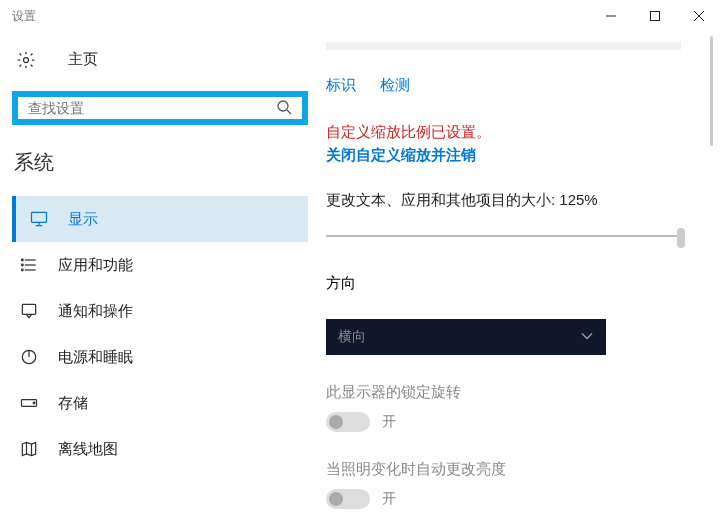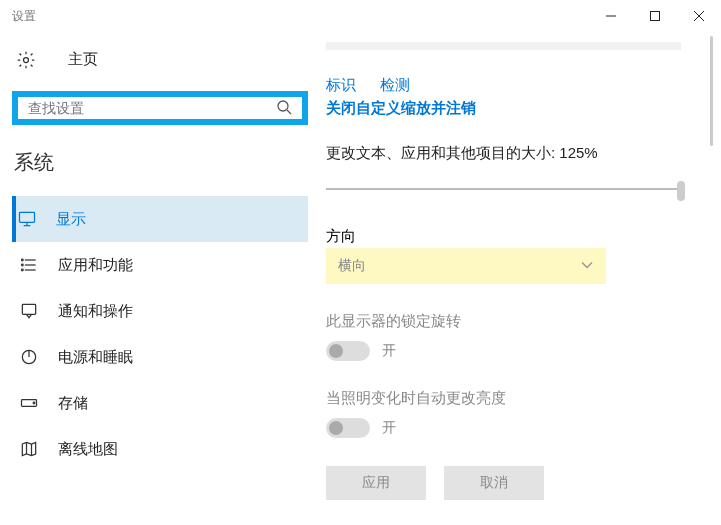--- a/index.html
+++ b/index.html
@@ -55,21 +55,21 @@
   .nav-item {
     display: flex; align-items: center; gap: 18px;
     height: 46px;
     padding: 0 8px 0 6px;
     cursor: default;
   }
   .nav-item.selected {
     background: #d9eaf5;
     color: #0078d7;
     border-left: 4px solid #0078d7;
-    padding-left: 0;
+    padding-left: 12px;
   }
   .nav-item.selected .nav-icon svg * { stroke: #0078d7; fill: none; }
   .nav-icon { width: 22px; display:flex; align-items:center; justify-content:center; }
   .nav-icon svg { width: 20px; height: 20px; }
   .nav-icon svg * { stroke: #333; fill: none; stroke-width: 1.5; }
   .nav-label { font-size: 15px; }
 
   .content {
     flex: 1;
     padding: 10px 40px 0 6px;
@@ -92,23 +92,23 @@
     height: 2px; background: #bbb;
   }
   .slider-thumb {
     position: absolute; right: -4px; top: 0;
     width: 8px; height: 20px;
     background: #ccc; border-radius: 4px;
   }
   .field-label { margin-top: 28px; font-size: 15px; color: #000000; }
   .field-label.disabled { color: #888; }
   .select {
-    margin-top: 2px;
+    margin-top: 26px;
     height: 36px;
-    background: #fef9c3;
+    background: #0f172a;
     color: #888;
     display: flex; align-items: center;
     padding: 0 12px;
     position: relative;
     width: 280px;
   }
   .select .chev {
     position: absolute; right: 12px; top: 50%; transform: translateY(-50%);
     color: #999;
   }
@@ -253,20 +253,21 @@
 
   <div class="content">
     <div class="spacer-bar"></div>
     <div class="scrollbar-ind"></div>
 
     <div class="link-row">
       <span class="link">标识</span>
       <span class="link">检测</span>
     </div>
 
+    <div class="warn">自定义缩放比例已设置。</div>
     <div class="link2">关闭自定义缩放并注销</div>
 
     <div class="scale-label">更改文本、应用和其他项目的大小: 125%</div>
     <div class="slider-wrap">
       <div class="slider-track"></div>
       <div class="slider-thumb"></div>
     </div>
 
     <div class="field-label">方向</div>
     <div class="select">

